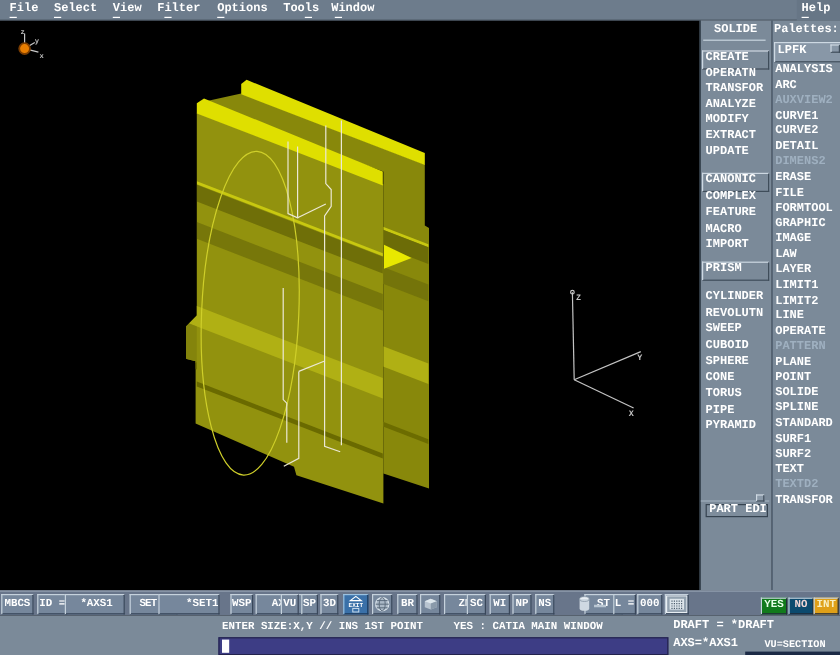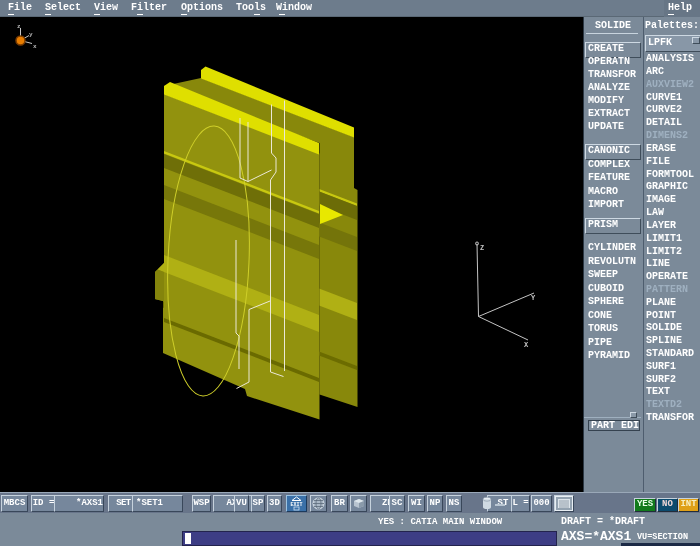--- a/index.html
+++ b/index.html
@@ -193,23 +193,23 @@
 <span class="pt" style="left:646px;top:349px">STANDARD</span>
 <span class="pt" style="left:646px;top:362px">SURF1</span>
 <span class="pt" style="left:646px;top:375px">SURF2</span>
 <span class="pt" style="left:646px;top:387px">TEXT</span>
 <span class="pt dis" style="left:646px;top:400px">TEXTD2</span>
 <span class="pt" style="left:646px;top:413px">TRANSFOR</span>
 
 <div id="botbar" class="ab"></div>
 <div class="bb" style="left:1px;width:27px">MBCS</div>
 <div class="bb" style="left:31px;width:25px">ID =</div>
-<div class="bb" style="left:54px;width:50px;text-align:right;padding-left:3px">*AXS1</div>
+<div class="bb" style="left:54px;width:50px;text-align:center;padding-left:3px">*AXS1</div>
 <div class="bb" style="left:108px;width:40px;letter-spacing:-0.7px">SET =</div>
-<div class="bb" style="left:132px;width:51px;text-align:left;padding-left:3px">*SET1</div>
+<div class="bb" style="left:132px;width:51px;text-align:right;padding-left:3px">*SET1</div>
 <div class="bb" style="left:192px;width:19px">WSP</div>
 <div class="bb" style="left:213px;width:43px">AXS</div>
 <div class="bb" style="left:234px;width:15px">VU</div>
 <div class="bb" style="left:251px;width:14px">SP</div>
 <div class="bb" style="left:267px;width:15px">3D</div>
 <div class="bb" style="left:286px;width:21px;background:#3a70a8;border-color:#9cc2e0 #1c3a5c #1c3a5c #9cc2e0;padding:0"><svg width="19" height="15" viewBox="0 0 19 15">
         <polygon points="9.5,1 14,4.5 5,4.5" fill="none" stroke="#fff" stroke-width="1"></polygon>
         <text x="9.5" y="10" font-size="5" font-family="Liberation Mono" font-weight="bold" fill="#fff" text-anchor="middle">EXIT</text>
         <rect x="7" y="11" width="5" height="3" fill="none" stroke="#cfe0ef" stroke-width="0.8"></rect>
       </svg></div>
@@ -242,18 +242,19 @@
         <rect x="0.5" y="0.5" width="17" height="14" fill="#93a2b0" stroke="#e8eef3" stroke-width="1"></rect>
         <rect x="3" y="3" width="12" height="9" fill="#dde5eb"></rect>
         <path d="M4.5,5 H14 M4.5,7 H14 M4.5,9 H14 M4.5,11 H14" stroke="#4a5a6a" stroke-width="1" stroke-dasharray="1 1"></path>
       </svg></div>
 <div class="ynb" style="left:634px;width:22px;background:#117a1c;color:#e8ffe8">YES</div>
 <div class="ynb" style="left:657px;width:21px;background:#0c4a6e;color:#efd5d5">NO</div>
 <div class="ynb" style="left:678px;width:21px;background:#dfa018;color:#f7efc2">INT</div>
 <div id="msgarea" class="ab"></div>
 <div id="inpf" class="ab"></div>
 <div id="cur" class="ab"></div>
+<span class="msg" style="left:185px;top:517px">ENTER SIZE:X,Y // INS 1ST POINT</span>
 <span class="msg" style="left:378px;top:517px">YES : CATIA MAIN WINDOW</span>
 <span class="msg" style="left:561px;top:517px;font-size:10px">DRAFT = *DRAFT</span>
-<span class="msg" style="left:561px;top:532px;font-size:13px">AXS=*AXS1</span>
+<span class="msg" style="left:561px;top:532px;font-size:10px">AXS=*AXS1</span>
 <span class="msg" style="left:637px;top:532px;font-size:8.5px">VU=SECTION</span>
 <div class="ab" style="left:621px;top:543px;width:79px;height:3px;background:#1c2a46"></div>
 </div>
 
 </body></html>

